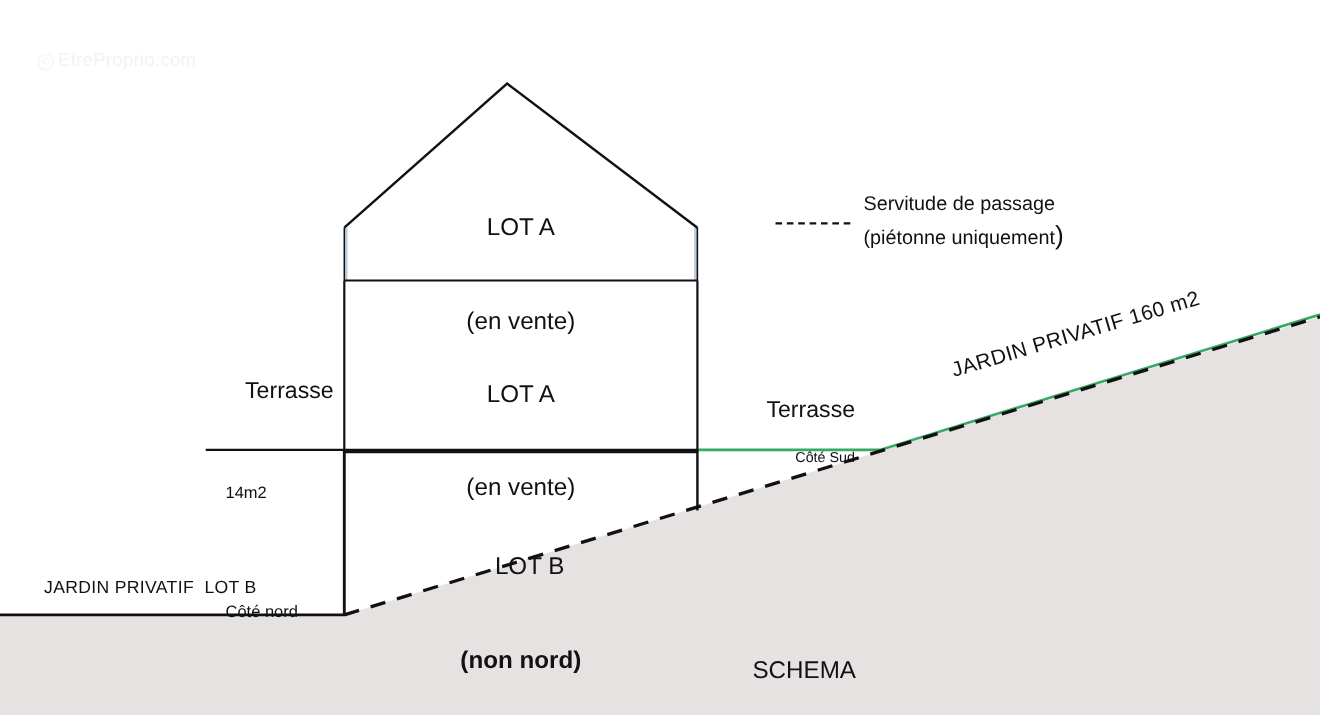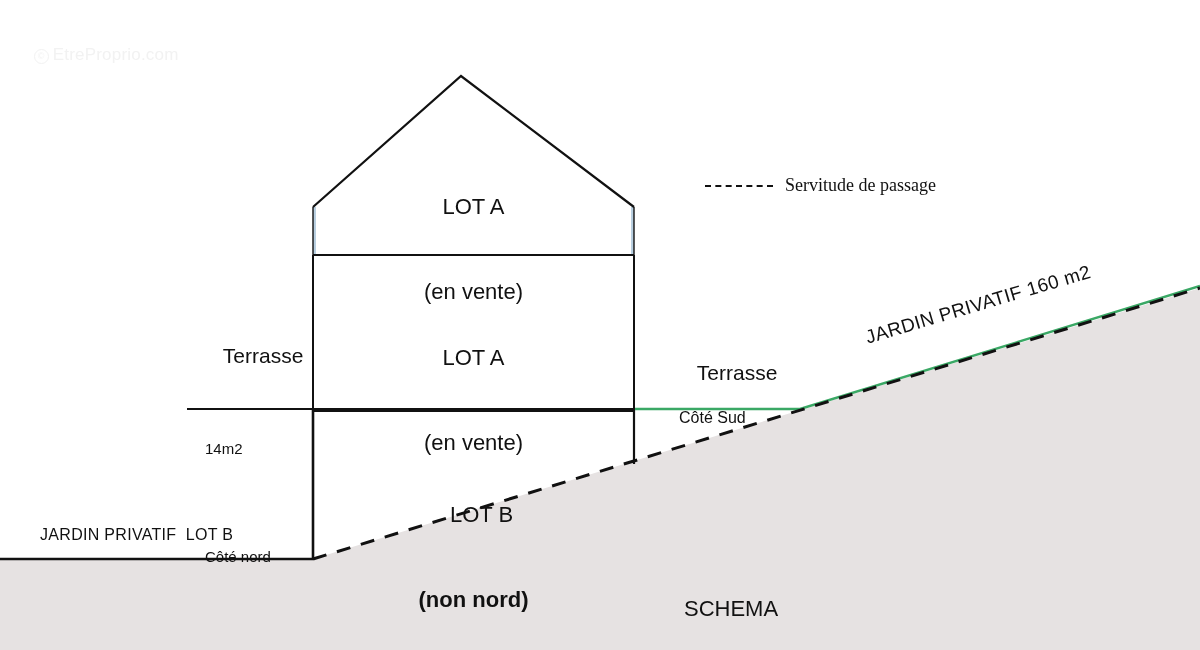--- a/index.html
+++ b/index.html
@@ -73,37 +73,37 @@
   #label-terrasse-nord {
     left: 205px; top: 323px; width: 122px;
   }
   #label-terrasse-nord .t-main { font-size: 21px; }
   #label-terrasse-nord .t-sub  { font-size: 15px; display: block; margin-top: 48px; }
 
   #label-terrasse-sud {
     left: 679px; top: 340px; width: 120px;
   }
   #label-terrasse-sud .t-main { font-size: 21px; }
-  #label-terrasse-sud .t-sub  { font-size: 16px; display: block; }
+  #label-terrasse-sud .t-sub  { font-size: 13px; display: block; margin-left: 44px; }
 
   
   #legend {
     position: absolute;
     left: 705px; top: 172px;
     display: flex;
     align-items: center;
   }
   #legend-swatch {
     width: 68px; height: 0;
     border-top: 2px dashed #111111;
     margin-right: 12px;
     margin-top: 2px;
     flex: none;
   }
-  #legend-text { font-size: 18px; line-height: 1.45; font-family: Liberation Serif, serif; }
+  #legend-text { font-size: 18px; line-height: 1.45; }
   #legend-text .paren-big { font-size: 24px; }
 
   
   #label-jardin-privatif {
     left: 866px; top: 326px;
     font-size: 19px;
     letter-spacing: 0.4px;
     transform: rotate(-16.5deg);
     transform-origin: 0 50%;
   }
@@ -185,20 +185,21 @@
 
   <div id="label-terrasse-sud" class="lbl">
     <span class="t-main">Terrasse</span>
     <span class="t-sub">Côté Sud</span>
   </div>
 
   <div id="legend">
     <span id="legend-swatch"></span>
     <span id="legend-text">
       <div>Servitude de passage</div>
+      <div><span>(piétonne uniquement</span><span class="paren-big">)</span></div>
     </span>
   </div>
 
   <div id="label-jardin-privatif" class="lbl">JARDIN PRIVATIF 160 m2</div>
 
   <div id="label-jardin-lot-b" class="lbl">JARDIN PRIVATIF  LOT B</div>
 
   <div id="label-schema" class="lbl">
     <div>SCHEMA</div>
     

